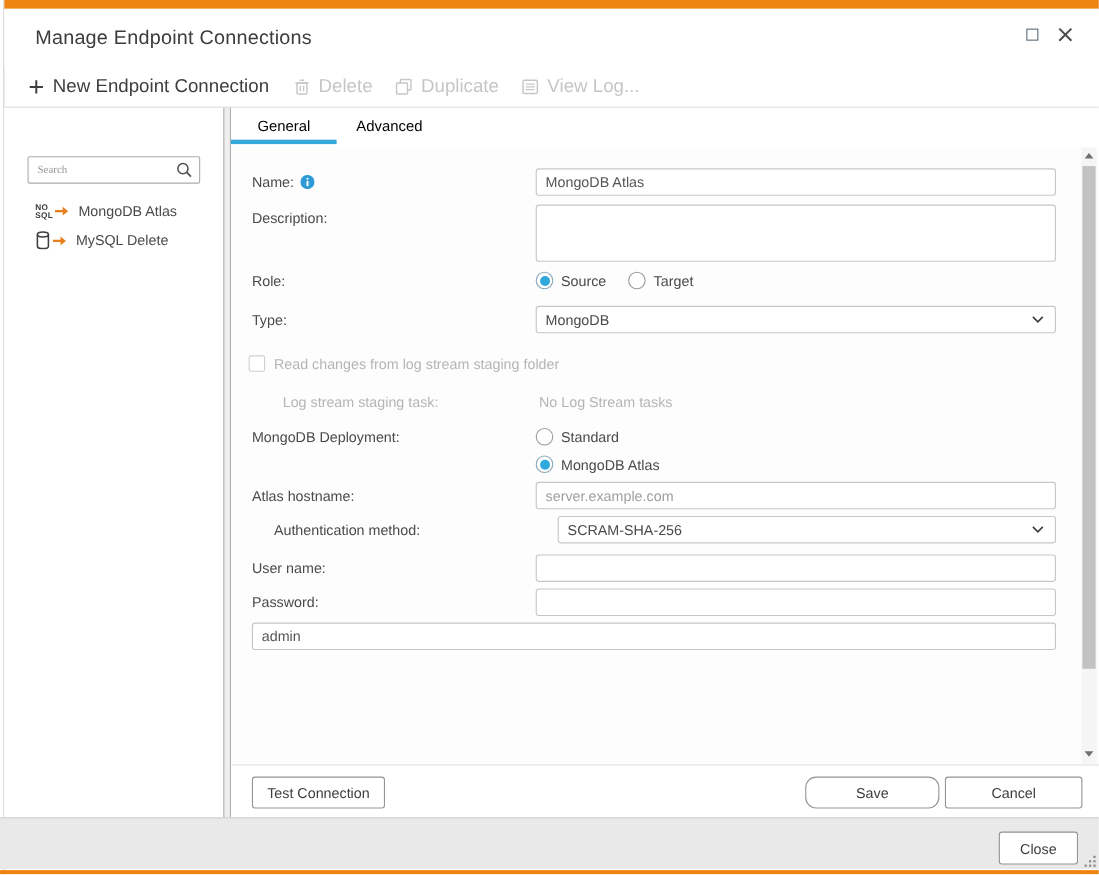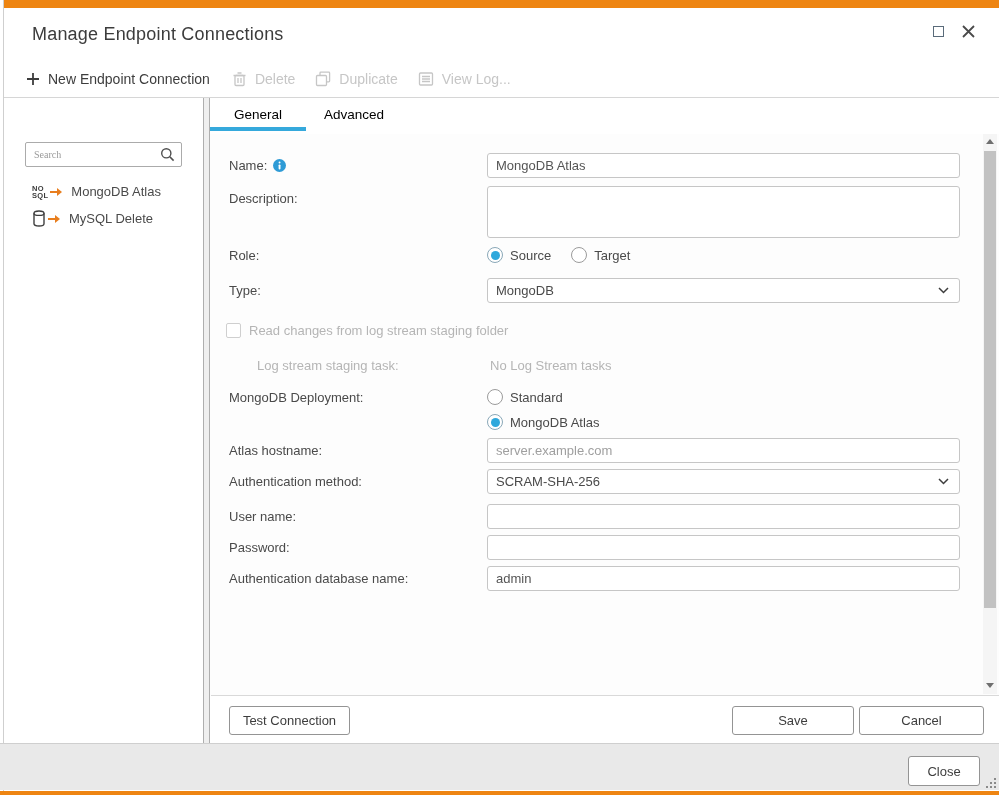--- a/index.html
+++ b/index.html
@@ -12,21 +12,21 @@
   .bottom-accent { position:absolute; bottom:0; left:0; right:0; height:4px; background:#EE8512; }
 
   .titlebar { position:absolute; top:8px; left:4px; right:0; height:52px; background:#fff; }
   .title { position:absolute; left:28px; top:16px; font-size:18px; font-weight:400; color:#3c3c3c; letter-spacing:0.2px; }
   .win-controls { position:absolute; right:24px; top:17px; display:flex; align-items:center; gap:18px; }
   .maxbox { width:11px; height:11px; border:1px solid #5a6b7a; display:inline-block; cursor:pointer; }
   .closex { width:13px; height:13px; display:inline-block; cursor:pointer; }
 
   .toolbar { position:absolute; top:60px; left:4px; right:0; height:37px; display:flex; align-items:center; padding-left:22px; }
   .tb-btn { display:flex; align-items:center; gap:8px; cursor:pointer; }
-  .tb-btn .lbl { font-size:14px; }
+  .tb-btn .lbl { font-size:17px; }
   .tb-new { color:#3d3d3d; margin-right:22px; }
   .tb-disabled { color:#c6c6c6; cursor:default; margin-right:20px; }
   .tb-disabled .lbl { color:#c6c6c6; }
 
   .main { position:absolute; top:97px; left:4px; right:0; height:646px; background:#fff; border-top:1px solid #d6d6d6; }
 
   
   .left-panel { position:absolute; left:0; top:0; width:199px; height:100%; background:#fff; }
   .left-tabs { position:absolute; top:0; left:0; right:0; height:33px; border-bottom:1px solid #d0d0d0; display:flex; }
   .ltab { position:relative; height:33px; display:flex; align-items:center; justify-content:center; font-size:13.5px; color:#4a4a4a; cursor:pointer; border-right:1px dotted #b9b9b9; }
@@ -66,21 +66,21 @@
   .radio .dot { width:9px; height:9px; border-radius:50%; background:#2FA8DC; display:none; }
   .radio.sel .dot { display:block; }
   .radio-opt { display:inline-flex; align-items:center; gap:7px; margin-right:20px; color:#4a4a4a; }
   .checkbox { width:15px; height:15px; border:1px solid #cfcfcf; border-radius:2px; background:#fff; display:inline-block; flex:none; }
   .dis { color:#b5b5b5; }
 
   .panel-divider { position:absolute; left:1px; right:0; top:597px; height:1px; background:#d9d9d9; }
   .action-row { position:absolute; left:0; right:0; top:598px; height:48px; background:#fff; }
   .btn { position:absolute; height:29px; background:#fff; border:1px solid #949494; border-radius:3px; font-family:"Liberation Sans", sans-serif; font-size:13px; color:#3d3d3d; cursor:pointer; }
   .btn-test { left:19px; top:10px; width:121px; }
-  .btn-save { left:522px; top:10px; width:122px; }
+  .btn-save { left:522px; top:10px; width:122px;border-radius:10px; }
   .btn-cancel { left:649px; top:10px; width:125px; }
 
   
   .scrollbar { position:absolute; right:2px; top:36px; width:14px; height:560px; background:#f5f5f5; }
   .sb-arrow { position:absolute; left:0; width:14px; height:14px; display:flex; align-items:center; justify-content:center; cursor:pointer; }
   .sb-up { top:0; }
   .sb-down { bottom:2px; }
   .tri-up { width:0; height:0; border-left:4px solid transparent; border-right:4px solid transparent; border-bottom:5px solid #6f6f6f; }
   .tri-down { width:0; height:0; border-left:4px solid transparent; border-right:4px solid transparent; border-top:5px solid #6f6f6f; }
   .sb-thumb { position:absolute; left:1px; top:17px; width:12px; height:457px; background:#c2c2c2; cursor:pointer; }
@@ -286,21 +286,21 @@
               <span>MongoDB Atlas</span>
             </span>
           </div>
         </div>
 
         <div class="frow" style="top:304px;">
           <div class="flabel">Atlas hostname:</div>
           <div class="fctrl"><input class="tinput" type="text" placeholder="server.example.com" style=""></div>
         </div>
 
-        <div class="frow" style="top:335px;">
+        <div class="frow" style="top:335px;margin-left:20px;">
           <div class="flabel">Authentication method:</div>
           <div class="fctrl">
             <div class="selectbox">
               <span>SCRAM-SHA-256</span>
               <span style="display:flex;">
                 <svg width="11" height="7" viewBox="0 0 11 7">
                     <path d="M1 1 L5.5 5.5 L10 1" stroke="#3d3d3d" stroke-width="1.5" fill="none"></path>
                   </svg>
               </span>
             </div>
@@ -311,21 +311,20 @@
           <div class="flabel">User name:</div>
           <div class="fctrl"><input class="tinput" type="text" style=""></div>
         </div>
 
         <div class="frow" style="top:401px;">
           <div class="flabel">Password:</div>
           <div class="fctrl"><input class="tinput" type="password" style=""></div>
         </div>
 
         <div class="frow" style="top:432px;">
-          <div class="flabel">Authentication database name:</div>
           <div class="fctrl"><input class="tinput" type="text" value="admin" style=""></div>
         </div>
 
       </div>
 
       <div class="scrollbar">
         <div class="sb-arrow sb-up">
             <span class="tri-up"></span>
           </div>
         <div class="sb-thumb"></div>

